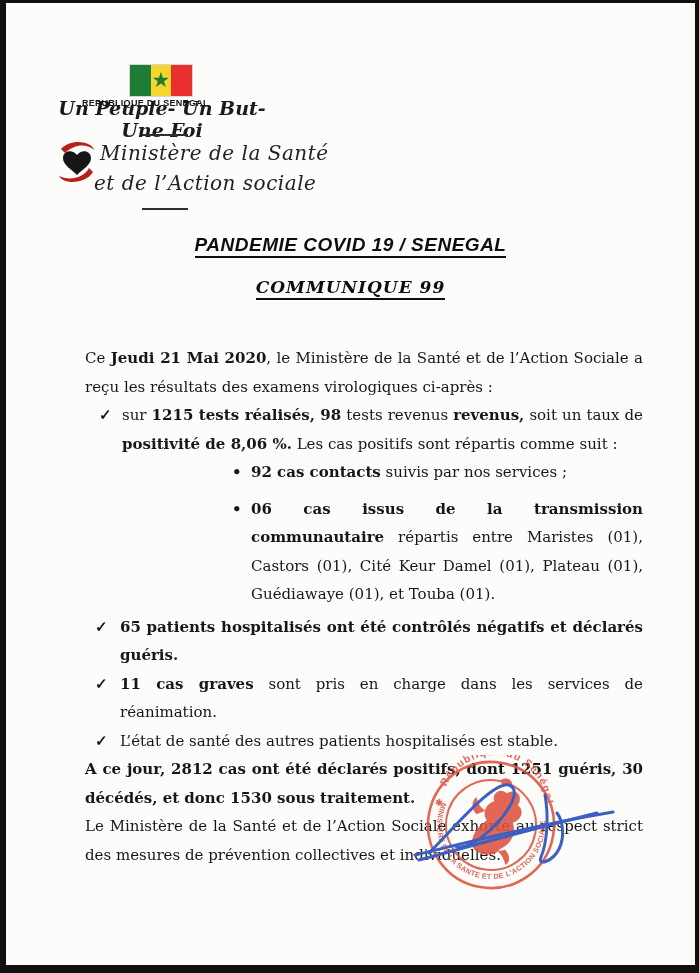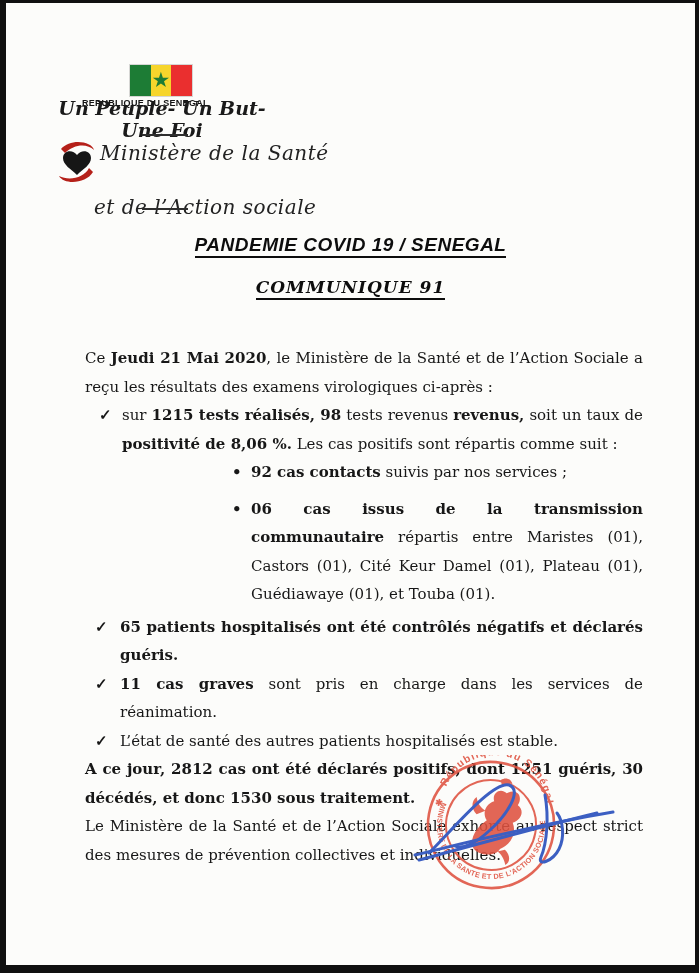--- a/index.html
+++ b/index.html
@@ -37,21 +37,21 @@
   }
   .rule { position:absolute; height:2px; background:#2e2e2e; width:46px; left:136px; }
   .rule-top { top:131px; }
   .rule-bottom { top:205px; }
   .ministry-logo { position:absolute; left:50px; top:137px; }
   .min-line {
     position:absolute; font-style:italic; font-size:20px; color:#222;
     font-family:"DejaVu Serif", cursive; letter-spacing:.5px;
   }
   .min1 { left:94px; top:138px; }
-  .min2 { left:88px; top:168px;margin-top:24px; }
+  .min2 { left:88px; top:168px; }
   .dateline {
     position:absolute; left:430px; top:141px;
     font-style:italic; font-size:20px; color:#222; letter-spacing:1px;
     font-family:"DejaVu Serif", cursive;
   }
   
   .title-wrap { position:absolute; left:0; right:0; top:231px; text-align:center; }
   .title {
     font-family:"Liberation Sans",sans-serif; font-weight:bold; font-size:19px;
     color:#0d0d0d; letter-spacing:.5px; border-bottom:2.5px solid #0d0d0d; padding-bottom:1px;font-style:italic;
@@ -105,21 +105,21 @@
   </svg>
   <div class="min-line min1">Ministère de la Santé</div>
   <div class="min-line min2">et de l’Action sociale</div>
   <div class="rule rule-bottom"></div>
 
 
   <div class="title-wrap">
     <span class="title">PANDEMIE COVID 19 / SENEGAL</span>
   </div>
   <div class="subtitle-wrap">
-    <span class="subtitle">COMMUNIQUE 91</span>
+    <span class="subtitle">COMMUNIQUE 99</span>
   </div>
 
   <div class="docbody">
     <p><span>Ce </span><span class="b">Jeudi 21 Mai 2020</span><span>, le Ministère de la Santé et de l’Action Sociale a reçu les résultats des examens virologiques ci-après :</span></p>
 
     <div class="row check1">
       <span class="glyph">✓</span>
       <div class="txt"><span>sur </span><span class="b">1215 tests réalisés, 98</span><span> tests revenus </span><span class="b">revenus,</span><span> soit un taux de </span><span class="b">positivité de 8,06 %.</span><span> Les cas positifs sont répartis comme suit :</span></div>
     </div>
 

